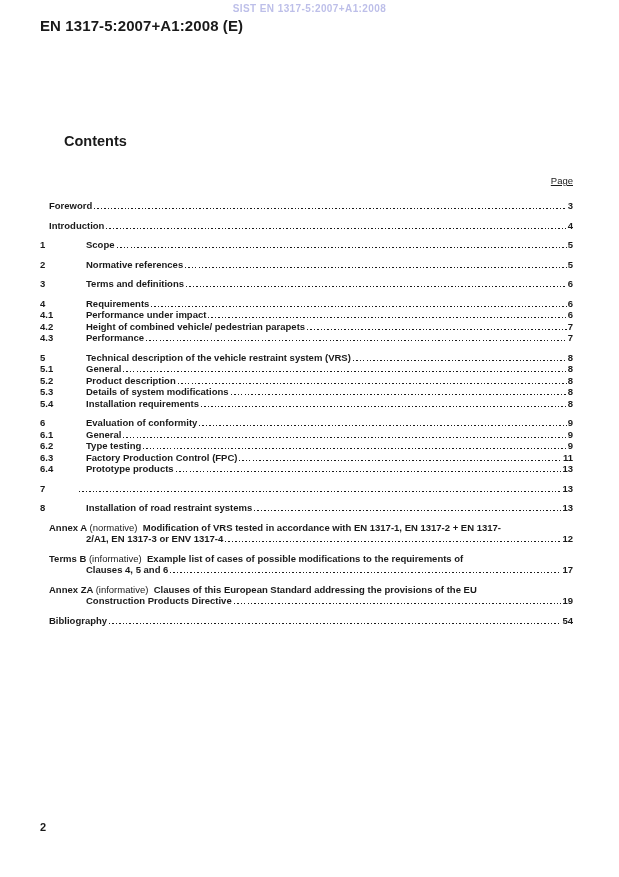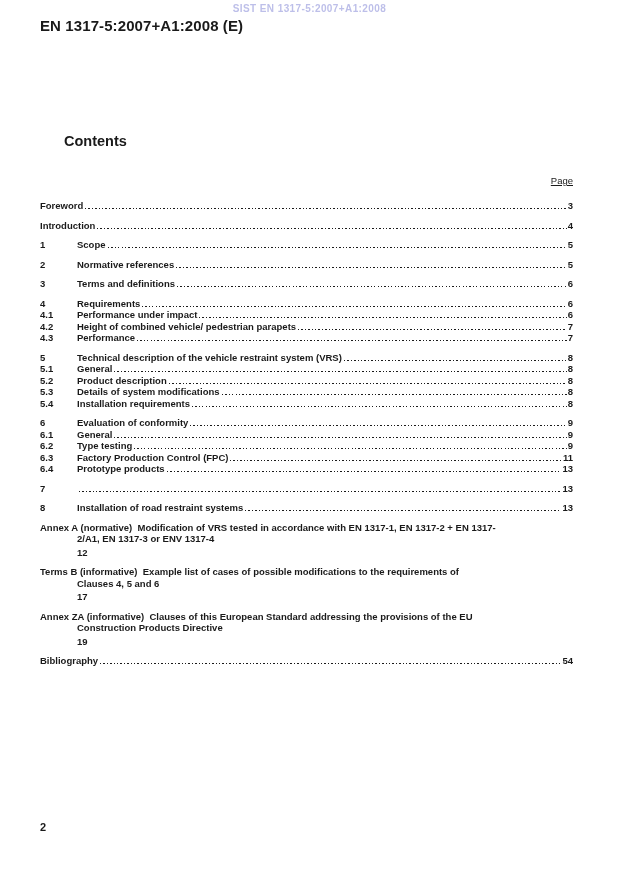--- a/index.html
+++ b/index.html
@@ -61,24 +61,24 @@
   }
   .toc-row {
     display: flex;
     align-items: baseline;
     font-size: 9.5px;
     font-weight: bold;
     line-height: 11.5px;
     white-space: pre-wrap;
   }
   .toc-row.gap { margin-top: 8px; }
-  .toc-row.cont { padding-left: 37px; flex-direction: column; }
+  .toc-row.cont { padding-left: 37px; }
   .toc-row .num { width: 37px; flex: none; }
-  .toc-row .seg-regular { font-weight: bold; }
-  .toc-row .label { flex: none; }
+  .toc-row .seg-regular { font-weight: normal; }
+  .toc-row .label { flex: none; margin-left: 9px; }
   .toc-row .dots {
     flex: 1;
     align-self: flex-end;
     height: 2px;
     margin: 0 1px 2px 2px;
     background-image: repeating-linear-gradient(90deg, #1a1a1a 0 1.3px, transparent 1.3px 3.4px);
     background-size: 100% 1.4px;
     background-repeat: no-repeat;
     background-position: left bottom;
   }

